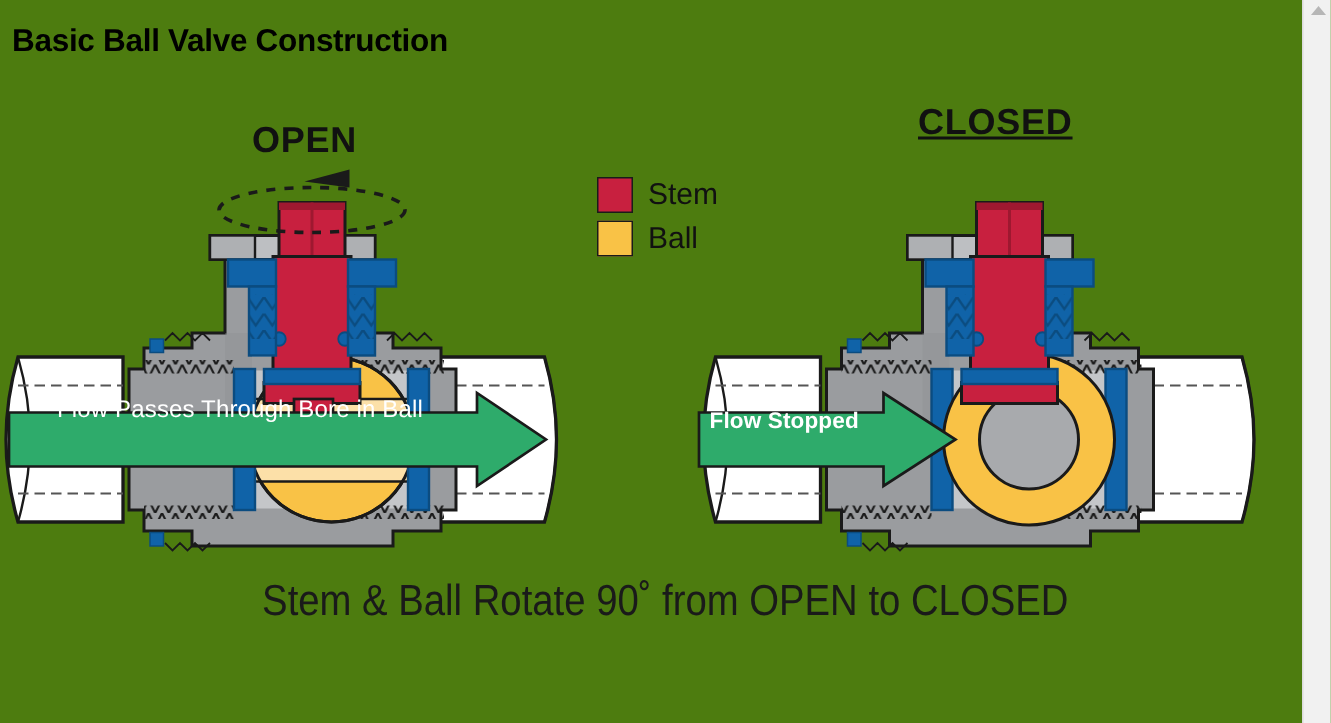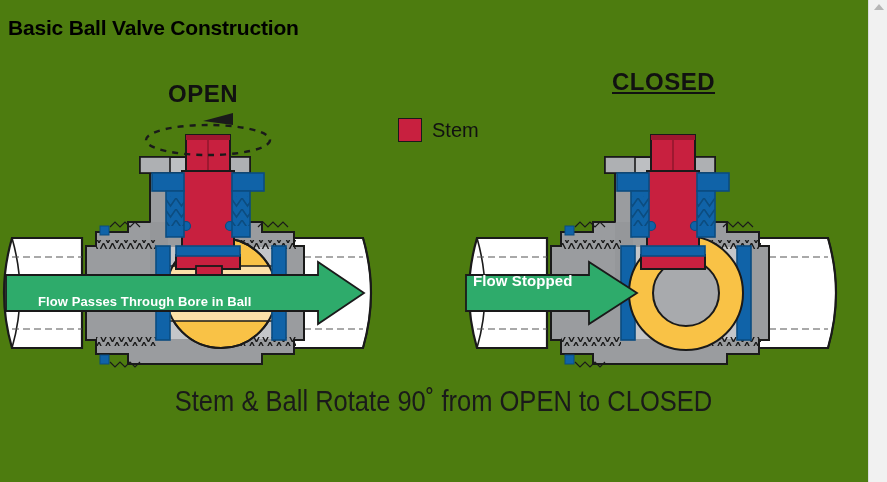--- a/index.html
+++ b/index.html
@@ -305,23 +305,27 @@
   <div id="title">Basic Ball Valve Construction</div>
 
   <div class="state-label" id="label-open">OPEN</div>
   <div class="state-label" id="label-closed">CLOSED</div>
 
   <div id="legend">
     <div class="legend-row">
       <div class="legend-swatch" style="background-color: rgb(200, 32, 63);"></div>
       <div class="legend-text">Stem</div>
     </div>
+    <div class="legend-row">
+      <div class="legend-swatch" style="background-color: rgb(249, 194, 70);"></div>
+      <div class="legend-text">Ball</div>
+    </div>
   </div>
 
-  <div style="position:absolute;left:38px;top:294px;font-size:13px;font-weight:bold;color:#ffffff;white-space:nowrap;letter-spacing:0.1px;">Flow  Passes Through Bore in Ball</div>
+  <div style="position:absolute;left:38px;top:265px;font-size:16px;font-weight:normal;color:#ffffff;white-space:nowrap;letter-spacing:0.1px;">Flow  Passes Through Bore in Ball</div>
   <div style="position:absolute;left:473px;top:272px;font-size:15px;font-weight:bold;color:#ffffff;white-space:nowrap;letter-spacing:0.1px;">Flow  Stopped</div>
 
   <div id="caption">Stem &amp; Ball Rotate 90˚ from OPEN to CLOSED</div>
 
   <div id="scrollbar">
     <div id="scroll-up-arrow"></div>
   </div>
 
 </div>
 

